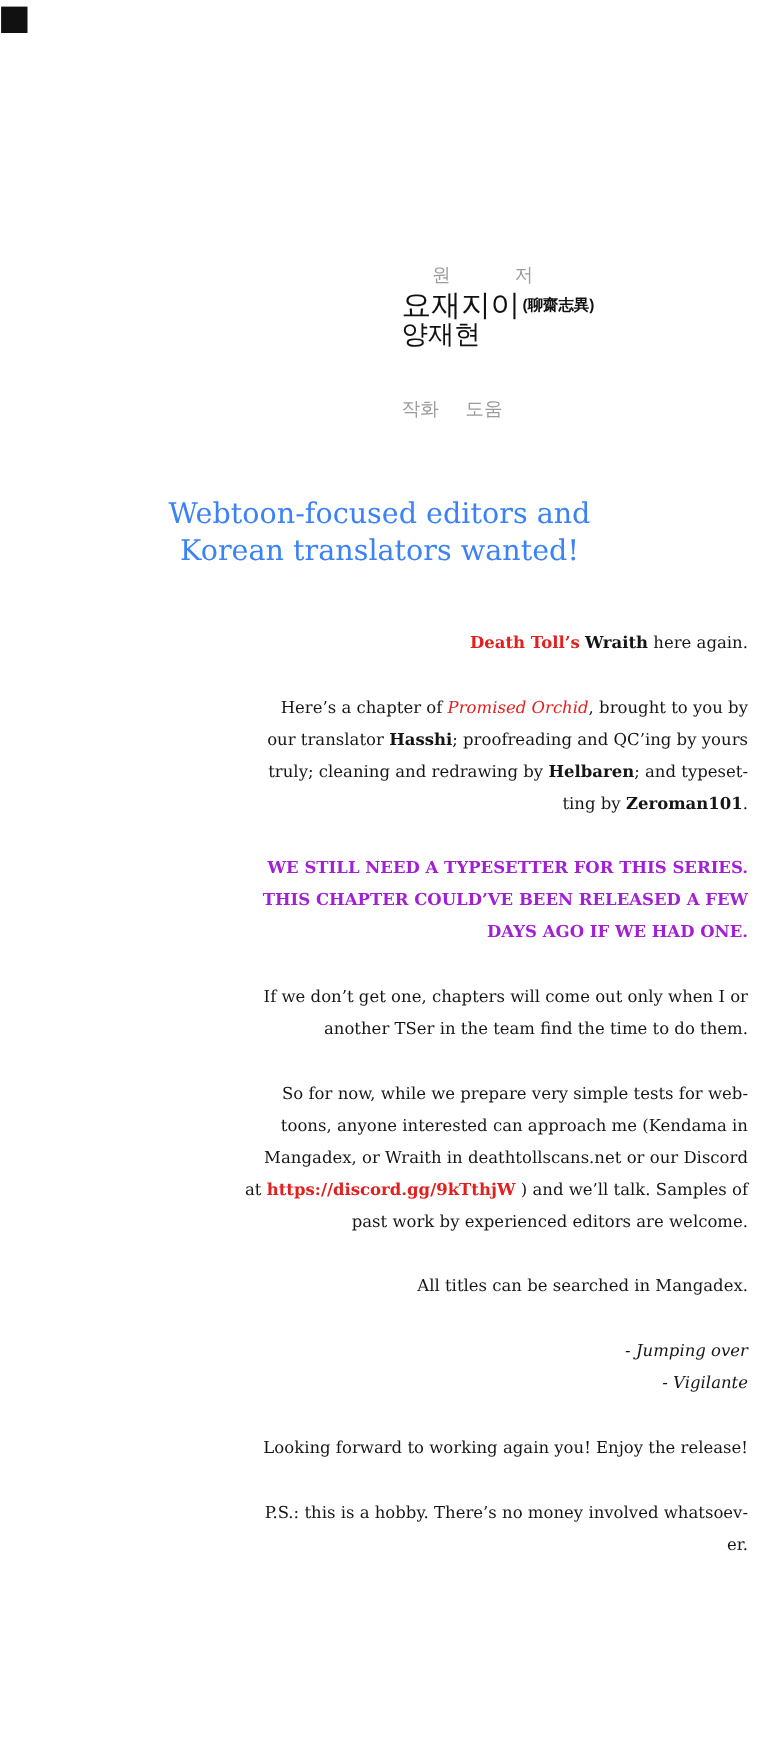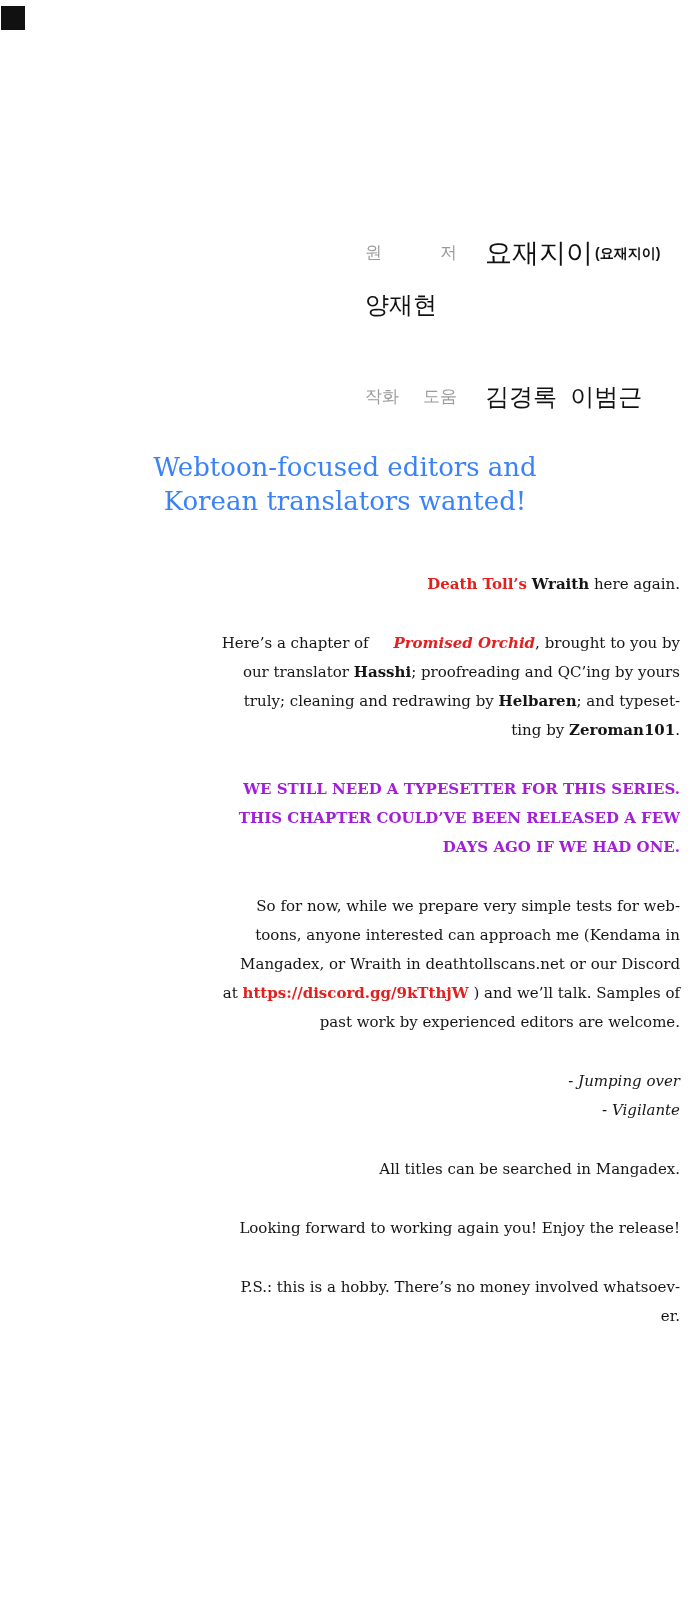--- a/index.html
+++ b/index.html
@@ -23,24 +23,25 @@
     position: absolute;
     left: 365px; top: 238px;
     width: 300px;
     font-family: "Liberation Sans", sans-serif;
   }
   .credit-row {
     position: absolute;
     left: 0;
     display: flex;
     align-items: center;
+    flex-direction: column;
   }
   .credit-row.r1 { top: 0px; }
   .credit-row.r2 { top: 52px; }
-  .credit-row.r3 { top: 122px; margin-top: 22px; }
+  .credit-row.r3 { top: 122px; }
   .credit-label {
     width: 92px;
     margin-right: 28px;
     font-size: 17px;
     line-height: 24px;
     color: #9b9b9b;
     white-space: pre-line;
     text-align: justify;
     text-align-last: justify;
     flex: none;
@@ -81,69 +82,68 @@
     text-align: right;
   }
   .body-text p {
     margin: 0 0 30px 0;
     white-space: pre;
   }
   .seg-normal { }
   .seg-bold { font-weight: 700; }
   .seg-italic { font-style: italic; }
   .seg-red-bold { color: var(--red); font-weight: 700; }
-  .seg-red-bold-italic { color: var(--red); font-weight: 700; font-style: italic; margin-left: 20px; }
+  .seg-red-bold-italic { color: var(--red); font-weight: 400; font-style: italic; }
   .seg-purple-bold { color: var(--purple); font-weight: 700; }
 </style>
 </head>
 <body>
 
 <div class="page">
 
   <div class="corner-mark" style="background: rgb(17, 17, 17);"></div>
 
   <div class="credits">
     <div class="credit-row r1">
       <div class="credit-label" style="color: rgb(155, 155, 155);">원 저</div>
       <div class="credit-value">
         <span class="main-large">요재지이</span>
-        <span class="paren">(요재지이)</span>
+        <span class="paren">(聊齋志異)</span>
       </div>
     </div>
     <div class="credit-row r2">
       <div class="credit-value">
         <span>양재현</span>
       </div>
     </div>
     <div class="credit-row r3">
       <div class="credit-label" style="color: rgb(155, 155, 155);">작화 도움</div>
-      <div class="credit-value">
-        <span>김경록  이범근</span>
-      </div>
     </div>
   </div>
 
   <div class="heading">Webtoon-focused editors and
 Korean translators wanted!</div>
 
   <div class="body-text" id="body-text">
       <p><span class="seg-red-bold">Death Toll’s</span><span class="seg-normal"> </span><span class="seg-bold">Wraith</span><span class="seg-normal"> here again.</span></p>
       <p><span class="seg-normal">Here’s a chapter of </span><span class="seg-red-bold-italic">Promised Orchid</span><span class="seg-normal">, brought to you by
 our translator </span><span class="seg-bold">Hasshi</span><span class="seg-normal">; proofreading and QC’ing by yours
 truly; cleaning and redrawing by </span><span class="seg-bold">Helbaren</span><span class="seg-normal">; and typeset-
 ting by </span><span class="seg-bold">Zeroman101</span><span class="seg-normal">.</span></p>
       <p><span class="seg-purple-bold">WE STILL NEED A TYPESETTER FOR THIS SERIES.
 THIS CHAPTER COULD’VE BEEN RELEASED A FEW
 DAYS AGO IF WE HAD ONE.</span></p>
+      <p><span class="seg-normal">If we don’t get one, chapters will come out only when I or
+another TSer in the team find the time to do them.</span></p>
       <p><span class="seg-normal">So for now, while we prepare very simple tests for web-
 toons, anyone interested can approach me (Kendama in
 Mangadex, or Wraith in deathtollscans.net or our Discord
 at </span><span class="seg-red-bold">https://discord.gg/9kTthjW</span><span class="seg-normal"> ) and we’ll talk. Samples of
 past work by experienced editors are welcome.</span></p>
+      <p><span class="seg-normal">All titles can be searched in Mangadex.</span></p>
       <p><span class="seg-italic">- Jumping over
 - Vigilante</span></p>
-      <p><span class="seg-normal">All titles can be searched in Mangadex.</span></p>
       <p><span class="seg-normal">Looking forward to working again you! Enjoy the release!</span></p>
       <p><span class="seg-normal">P.S.: this is a hobby. There’s no money involved whatsoev-
 er.</span></p>
     </div>
 
 </div>
 
 </body></html>

